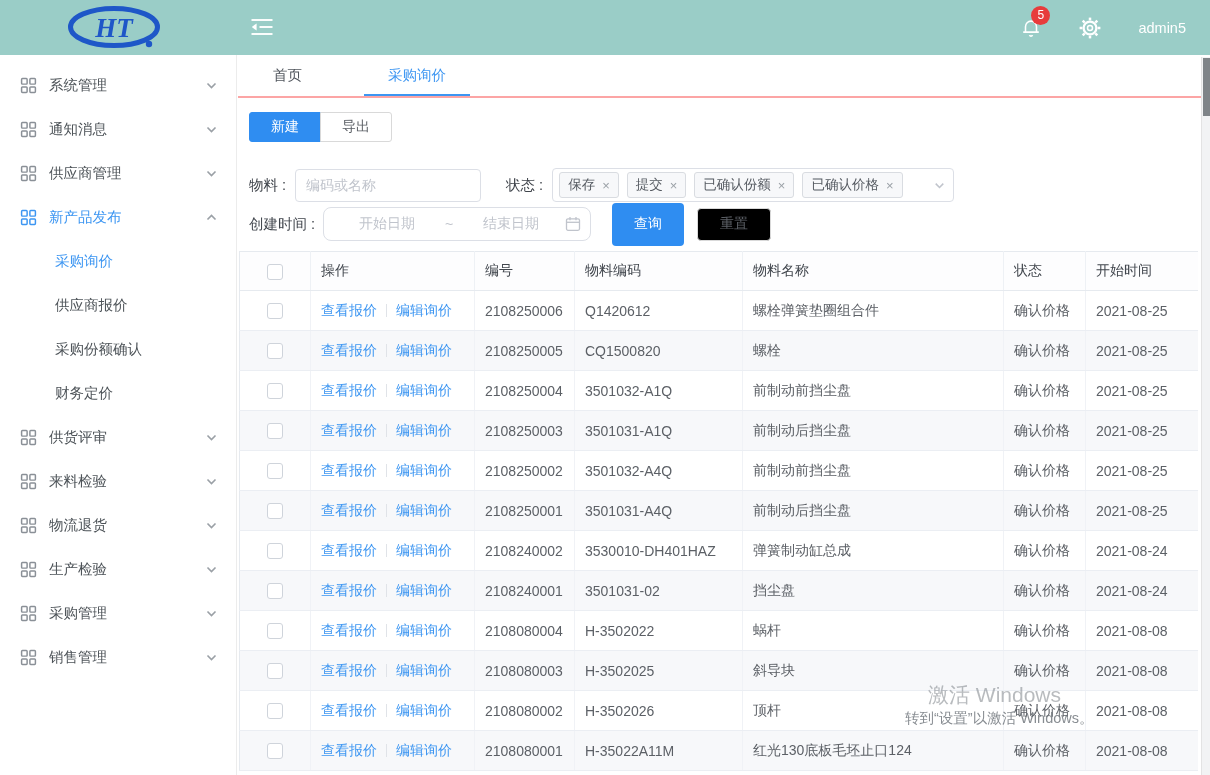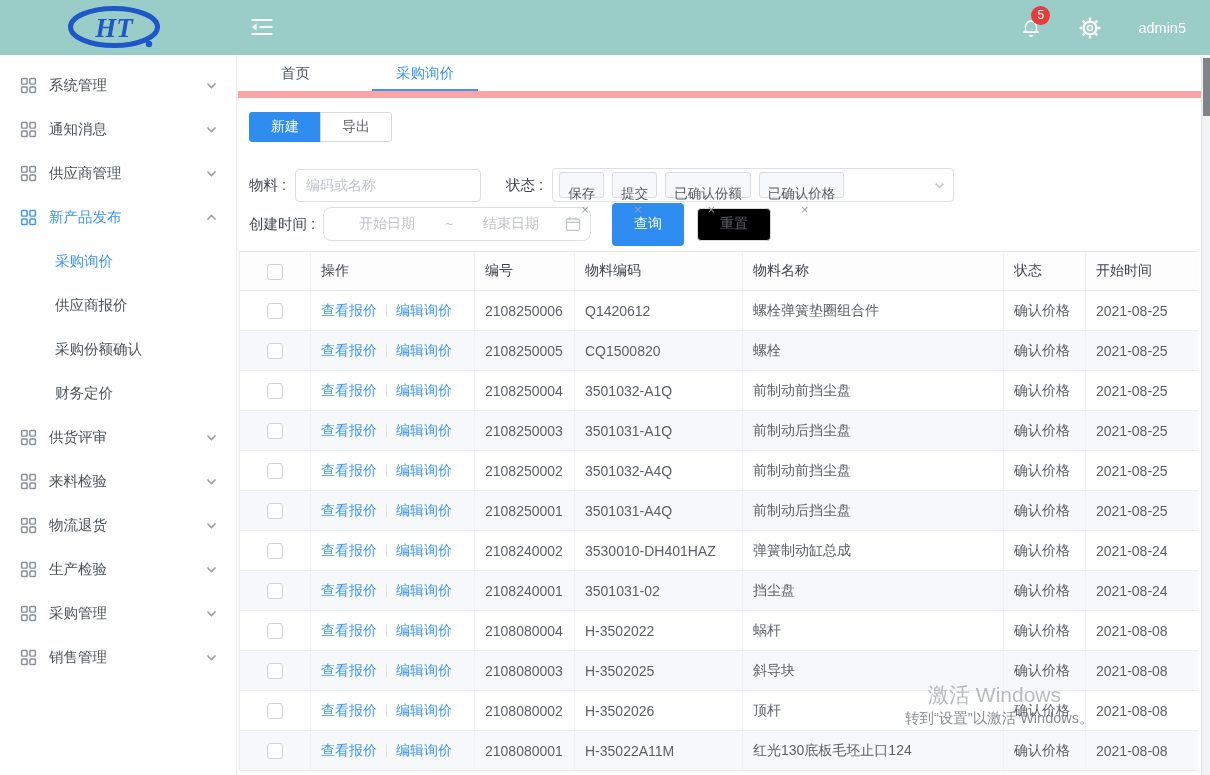--- a/index.html
+++ b/index.html
@@ -26,41 +26,41 @@
   .side-item .gicon { width:17px; height:17px; margin-right:12px; color:#8a9097; display:flex; flex:none; }
   .side-item.active { color:#3d96f2; }
   .side-item.active .gicon { color:#3d96f2; }
   .chev { margin-left:auto; width:13px; height:13px; color:#9aa0a6; display:flex; }
   .chev.up { transform:rotate(180deg); }
   .side-sub-item { height:44px; display:flex; align-items:center; padding-left:55px;
                    font-size:14.5px; color:#4d5358; cursor:pointer; }
   .side-sub-item.active { color:#3d96f2; }
   
   .main { position:absolute; left:238px; top:55px; right:0; bottom:0; background:#fff; }
-  .tabbar { height:43px; border-bottom:7px solid #fca5a5; display:flex; align-items:stretch; padding-left:29px; }
+  .tabbar { height:43px; border-bottom:2px solid #fca5a5; display:flex; align-items:stretch; padding-left:21px; }
   .tab { display:flex; align-items:center; padding:0 14px; font-size:14.5px; color:#51565d; cursor:pointer; position:relative; }
   .tab.active { color:#3d96f2; margin-left:48px; padding:0 24px; }
   .tab.active::after { content:''; position:absolute; left:0; right:0; bottom:0; height:2px; background:#3d96f2; }
   .content { padding-top:14px; }
   .toolbar { margin-left:11px; height:30px; display:flex; }
   .btn { height:30px; font-size:14px; padding:0 21px; cursor:pointer; border:1px solid #d9d9d9; background:#fff; color:#5c6066; }
   .btn.primary { background:#2f8df1; border-color:#2f8df1; color:#fff; border-radius:3px 0 0 3px; }
   .btn.grouped-right { border-radius:0 3px 3px 0; margin-left:-1px; }
   .filters { margin-left:11px; margin-top:26px; }
   .frow { display:flex; align-items:center; height:34px; }
   .frow + .frow { margin-top:5px; }
   .flabel { font-size:14.5px; color:#40454c; flex:none; }
   .material-input { width:186px; height:33px; margin-left:9px; border:1px solid #dcdfe6; border-radius:4px;
                     padding:0 10px; font-size:14px; color:#333; outline:none; font-family:inherit; }
   .material-input::placeholder { color:#c0c4cc; }
   .status-label { margin-left:25px; }
   .select-box { margin-left:9px; width:402px; height:34px; border:1px solid #dcdfe6; border-radius:4px;
                 display:flex; align-items:center; gap:8px; padding:0 26px 0 6px; position:relative; cursor:pointer; }
   .tag { height:24px; display:inline-flex; align-items:center; border:1px solid #d9dce1; background:#f7f8fa;
-         border-radius:3px; padding:12px 8px; font-size:13.5px; color:#555a61; white-space:nowrap;flex-direction:column; }
+         border-radius:3px; padding:12px 8px; font-size:13.5px; color:#555a61; white-space:nowrap; }
   .tag .x { margin-left:7px; color:#9aa0a6; font-size:13px; cursor:pointer; line-height:1; }
   .select-chev { position:absolute; right:7px; top:10px; width:13px; height:13px; color:#c0c4cc; display:flex; }
   .created-label { }
   .date-box { width:268px; height:34px; margin-left:8px; border:1px solid #dcdfe6; border-radius:8px;
               display:flex; align-items:center; padding:0 9px; color:#c0c4cc; font-size:14px; cursor:pointer; }
   .date-start,.date-end { flex:1; text-align:center; }
   .tilde { padding:0 4px; }
   .cal-icon { width:16px; height:16px; display:flex; }
   .btn-search { margin-left:21px; width:72px; height:43px; background:#2f8df1; color:#fff; border:none;
                 border-radius:4px; font-size:14px; cursor:pointer; }

